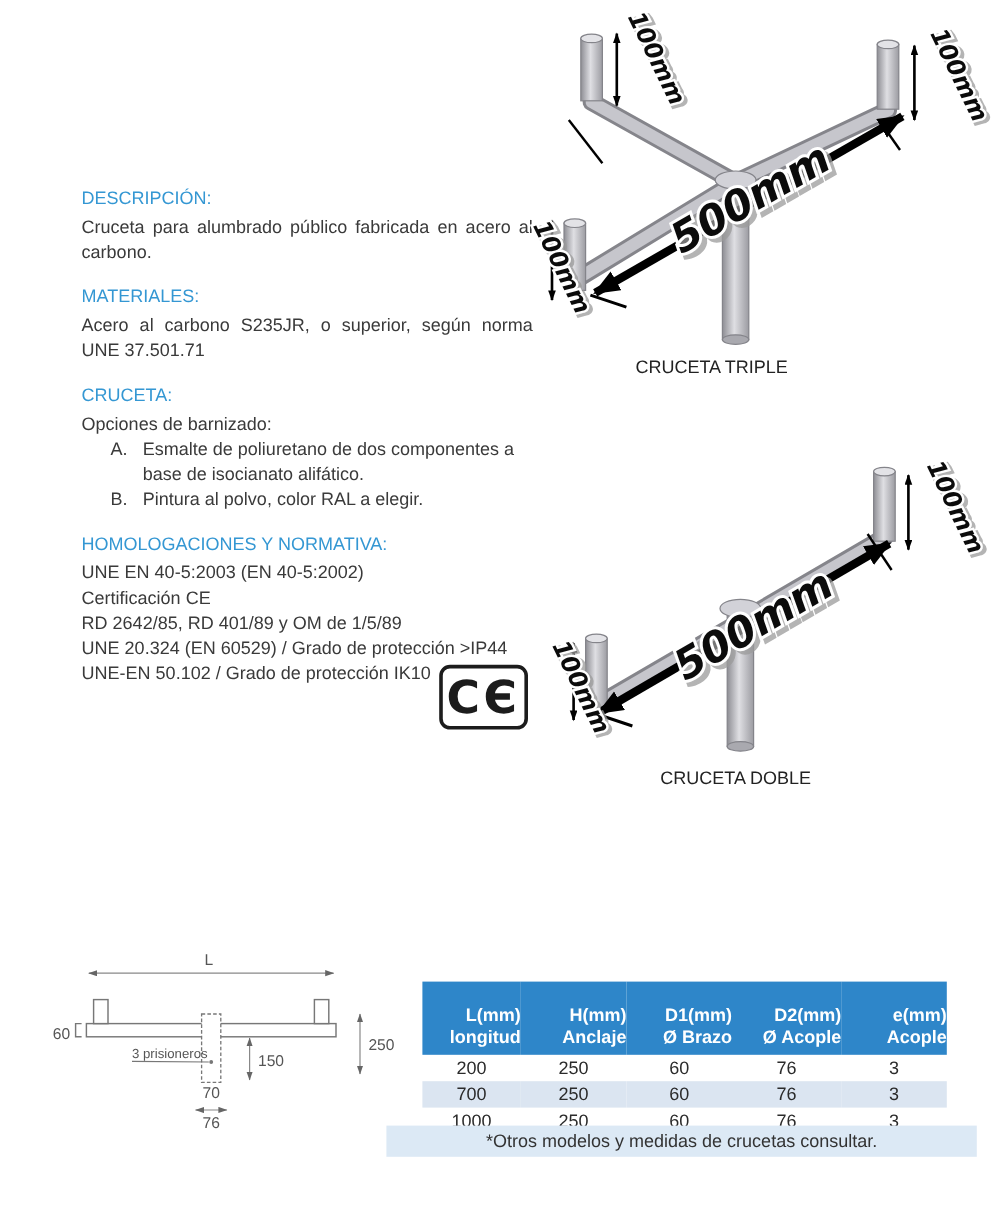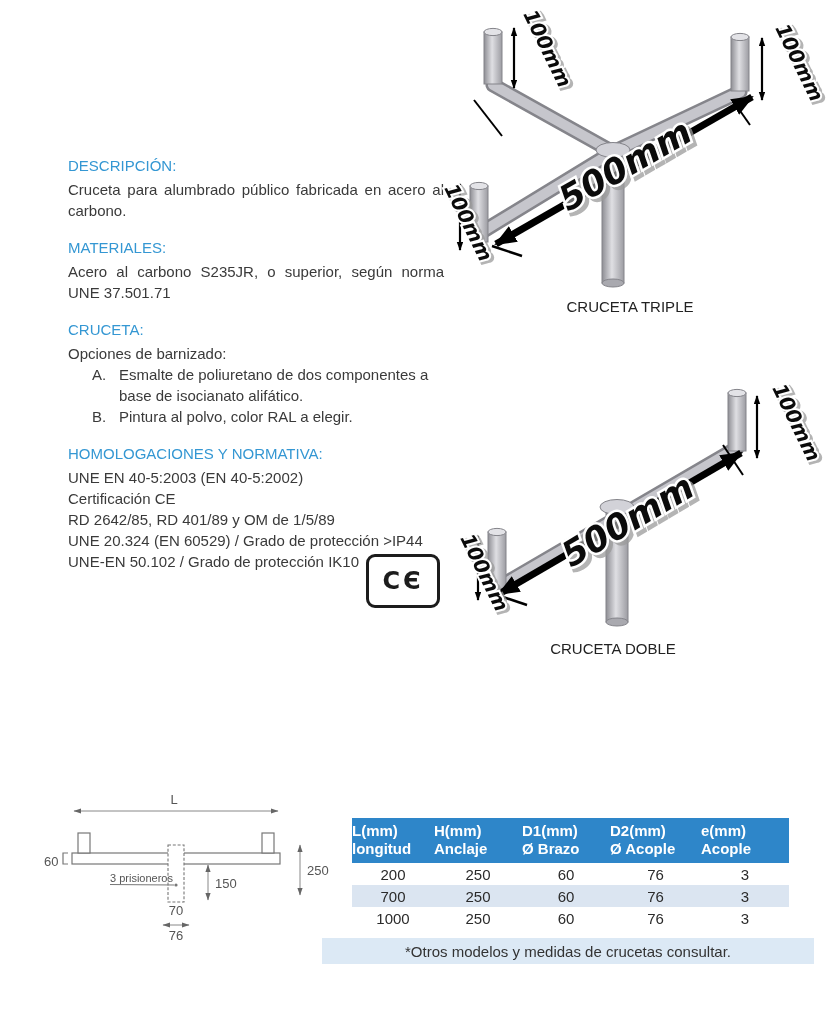--- a/index.html
+++ b/index.html
@@ -10,38 +10,38 @@
   .sec{margin-bottom:17px;}
   .sec h3{margin:0 0 3px 0;font-size:15px;line-height:20px;color:#3497d3;font-weight:normal;}
   .sec p{margin:0;text-align:justify;}
   .sec .line{text-align:left;}
   .li{display:flex;padding-left:24px;margin:0;}
   .li .marker{width:27px;flex:0 0 27px;}
   .li .litext{flex:1;}
   
   .ce{position:absolute;left:366px;top:554px;width:68px;height:48px;border:3px solid #1c1c1c;
       border-radius:9px;display:flex;align-items:center;justify-content:center;
-      font-size:24px;font-weight:bold;color:#1c1c1c;letter-spacing:3px;
+      font-size:38px;font-weight:bold;color:#1c1c1c;letter-spacing:3px;
       font-family:"DejaVu Sans",sans-serif;}
   
   .fig{position:absolute;}
   .caption{position:absolute;width:300px;text-align:center;font-size:15px;color:#222;}
   .dim3d{font-family:"DejaVu Sans",sans-serif;font-weight:bold;font-style:italic;
          fill:#0b0b0b;stroke:#ffffff;stroke-width:4px;paint-order:stroke;font-size:20px;}
   .dim3dXL{font-size:35px;stroke-width:5px;}
   .dimsh{font-family:"DejaVu Sans",sans-serif;font-weight:bold;font-style:italic;
          fill:#9b9b9b;stroke:#9b9b9b;stroke-width:4px;paint-order:stroke;opacity:.75;font-size:20px;}
   .dimshXL{font-size:35px;stroke-width:5px;}
   
   .draw text{font-family:"Liberation Sans",sans-serif;fill:#555;}
   
   .spec{position:absolute;left:352px;top:818px;width:437px;border-collapse:collapse;
         font-size:15px;table-layout:fixed;}
   .spec th{background:#2e86c9;color:#ffffff;font-weight:bold;line-height:18px;
-           padding:4px 0 5px 0;text-align:left;}
+           padding:20px 0 5px 0;text-align:right;}
   .spec td{text-align:center;color:#2b2b2b;height:22px;padding:0;}
   .spec tbody tr.alt{background:#dbe5f1;}
   
   .note{position:absolute;left:322px;top:938px;width:492px;height:26px;background:#dce9f5;
         display:flex;align-items:center;justify-content:center;font-size:15px;color:#333;}
 </style>
 </head>
 <body>
 
 <div class="page">
@@ -134,21 +134,21 @@
 
     <text class="dimsh" transform="translate(96,16) rotate(64)">100mm</text>
     <text class="dim3d" transform="translate(93,14) rotate(64)">100mm</text>
     <text class="dimsh" transform="translate(348,30) rotate(64)">100mm</text>
     <text class="dim3d" transform="translate(345,28) rotate(64)">100mm</text>
     <text class="dimsh" transform="translate(17,190) rotate(64)">100mm</text>
     <text class="dim3d" transform="translate(14,188) rotate(64)">100mm</text>
     <text class="dimsh dimshXL" transform="translate(142,215) rotate(-30)">500mm</text>
     <text class="dim3d dim3dXL" transform="translate(138,212) rotate(-30)">500mm</text>
   </svg>
-  <div class="caption" style="left:480px;top:298px;">CRUCETA TRIPLE</div>
+  <div class="caption" style="left:443px;top:298px;">CRUCETA TRIPLE</div>
 
   <svg class="fig" style="left:430px;top:360px;" width="410" height="275" viewBox="0 0 410 275">
     <defs>
       <linearGradient id="dgrad" x1="0" y1="0" x2="1" y2="0">
         <stop offset="0" stop-color="#8e8e94"></stop>
           <stop offset="0.45" stop-color="#dfdfe3"></stop>
           <stop offset="1" stop-color="#9c9ca2"></stop>
       </linearGradient>
       <marker id="d-big" markerWidth="30" markerHeight="30" refX="20" refY="9" orient="auto-start-reverse" markerUnits="userSpaceOnUse">
         <path d="M0,0 L22,9 L0,18 z" fill="#000"></path>

